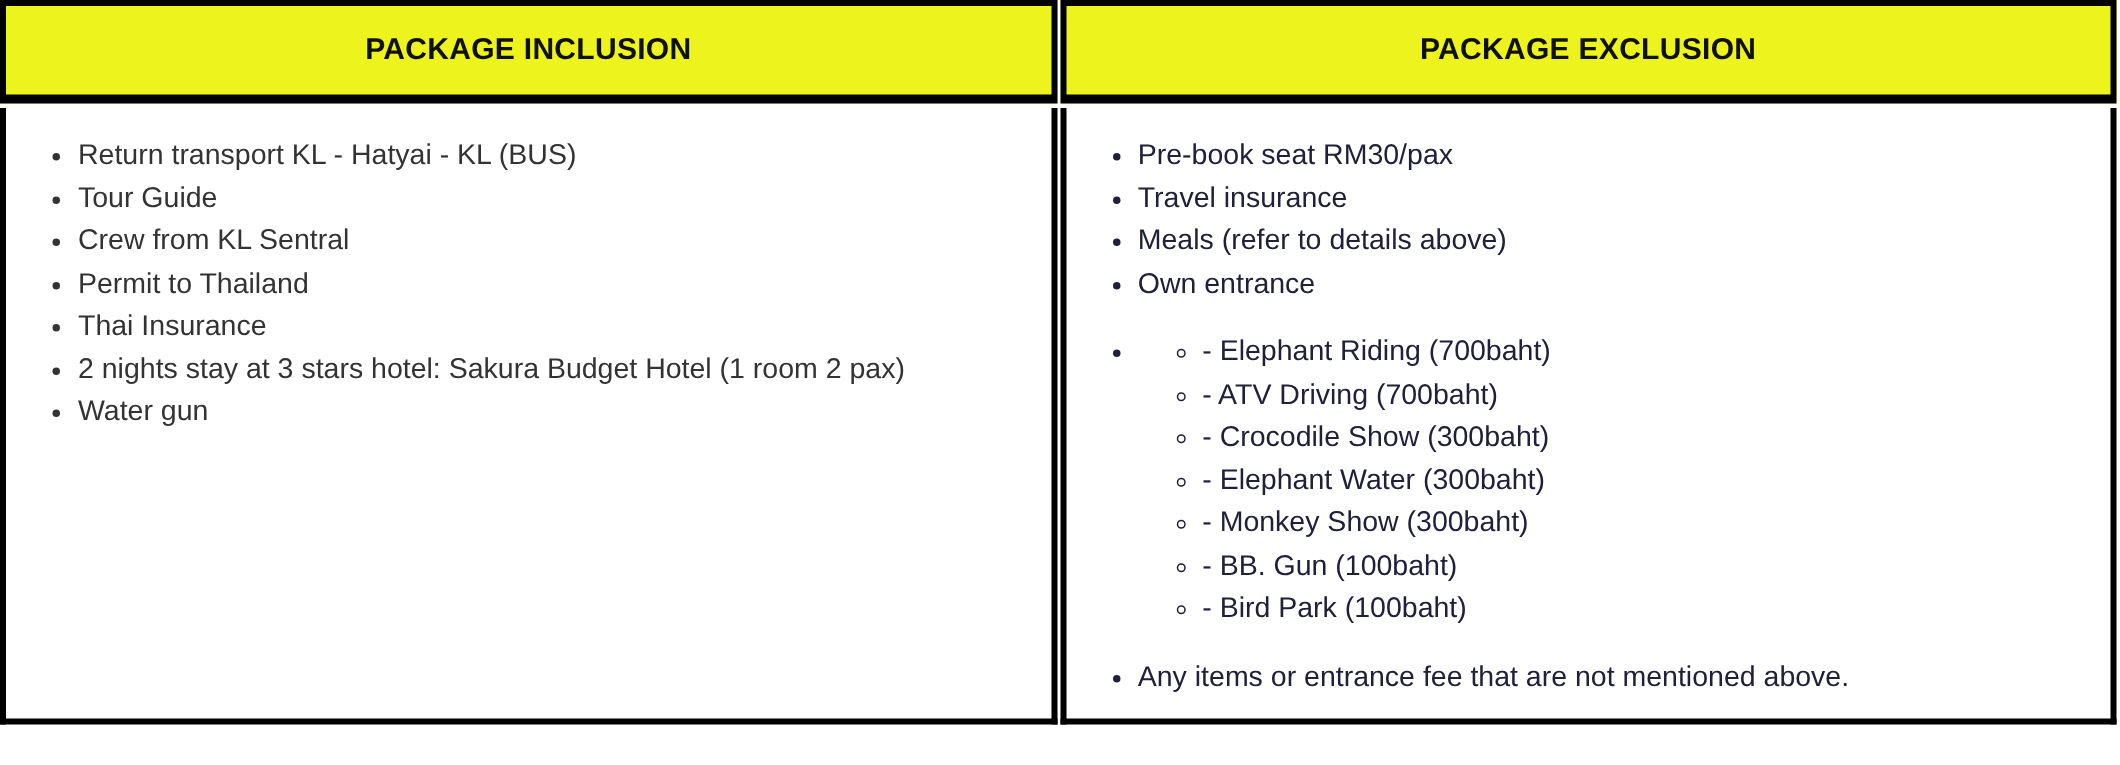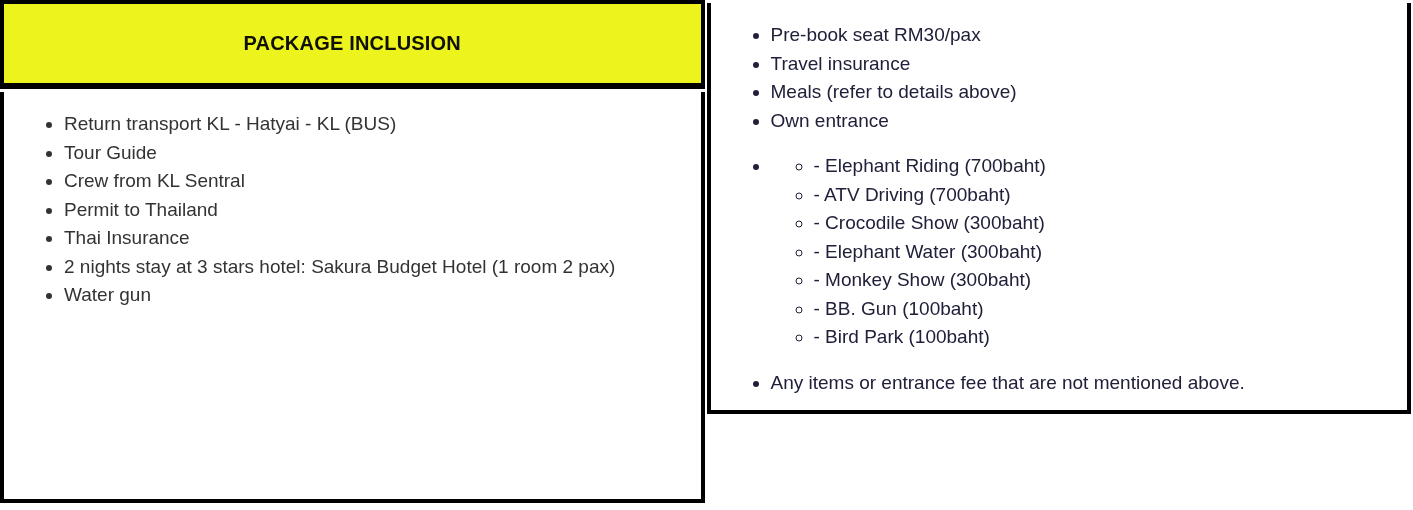--- a/index.html
+++ b/index.html
@@ -15,41 +15,40 @@
   }
   .pkg-table {
     display: grid;
     grid-template-columns: 1fr 1fr;
     column-gap: 2px;
     width: 1411px;
   }
   .col { min-width: 0; }
   .hdr-cell {
     box-sizing: border-box;
-    height: 89px;
+    height: 69px;
     border: 4px solid var(--border, #000);
     border-bottom-width: 6px;
     background: var(--header-bg, #EDF41D);
     display: flex;
     align-items: center;
     justify-content: center;
     font-size: 20px;
     font-weight: bold;
     color: #101000;
     letter-spacing: 0.2px;
   }
   .body-cell {
     box-sizing: border-box;
     margin-top: 3px;
     height: 411px;
     border: 4px solid var(--border, #000);
     border-top: none;
     background: #ffffff;
     overflow: hidden;
-    padding-left: 12px;
   }
   .body-cell.inclusion { color: var(--inclusion-text, #333333); }
   .body-cell.exclusion { color: var(--exclusion-text, #20203A); }
   ul.l1 {
     margin: 18px 0 0 0;
     padding: 0 12px 0 48px;
     list-style: disc outside;
     font-size: 19px;
     line-height: 28.5px;
   }
@@ -80,20 +79,23 @@
         <li>Crew from KL Sentral</li>
         <li>Permit to Thailand</li>
         <li>Thai Insurance</li>
         <li>2 nights stay at 3 stars hotel: Sakura Budget Hotel (1 room 2 pax)</li>
         <li>Water gun</li>
       </ul>
     </div>
   </div>
 
   <div class="col">
+    <div class="hdr-cell">
+      <span>PACKAGE EXCLUSION</span>
+    </div>
     <div class="body-cell exclusion">
       <ul class="l1">
         <li>Pre-book seat RM30/pax</li>
         <li>Travel insurance</li>
         <li>Meals (refer to details above)</li>
         <li>Own entrance</li>
         <li>
           <ul class="l2">
             <li>- Elephant Riding (700baht)</li>
             <li>- ATV Driving (700baht)</li>

